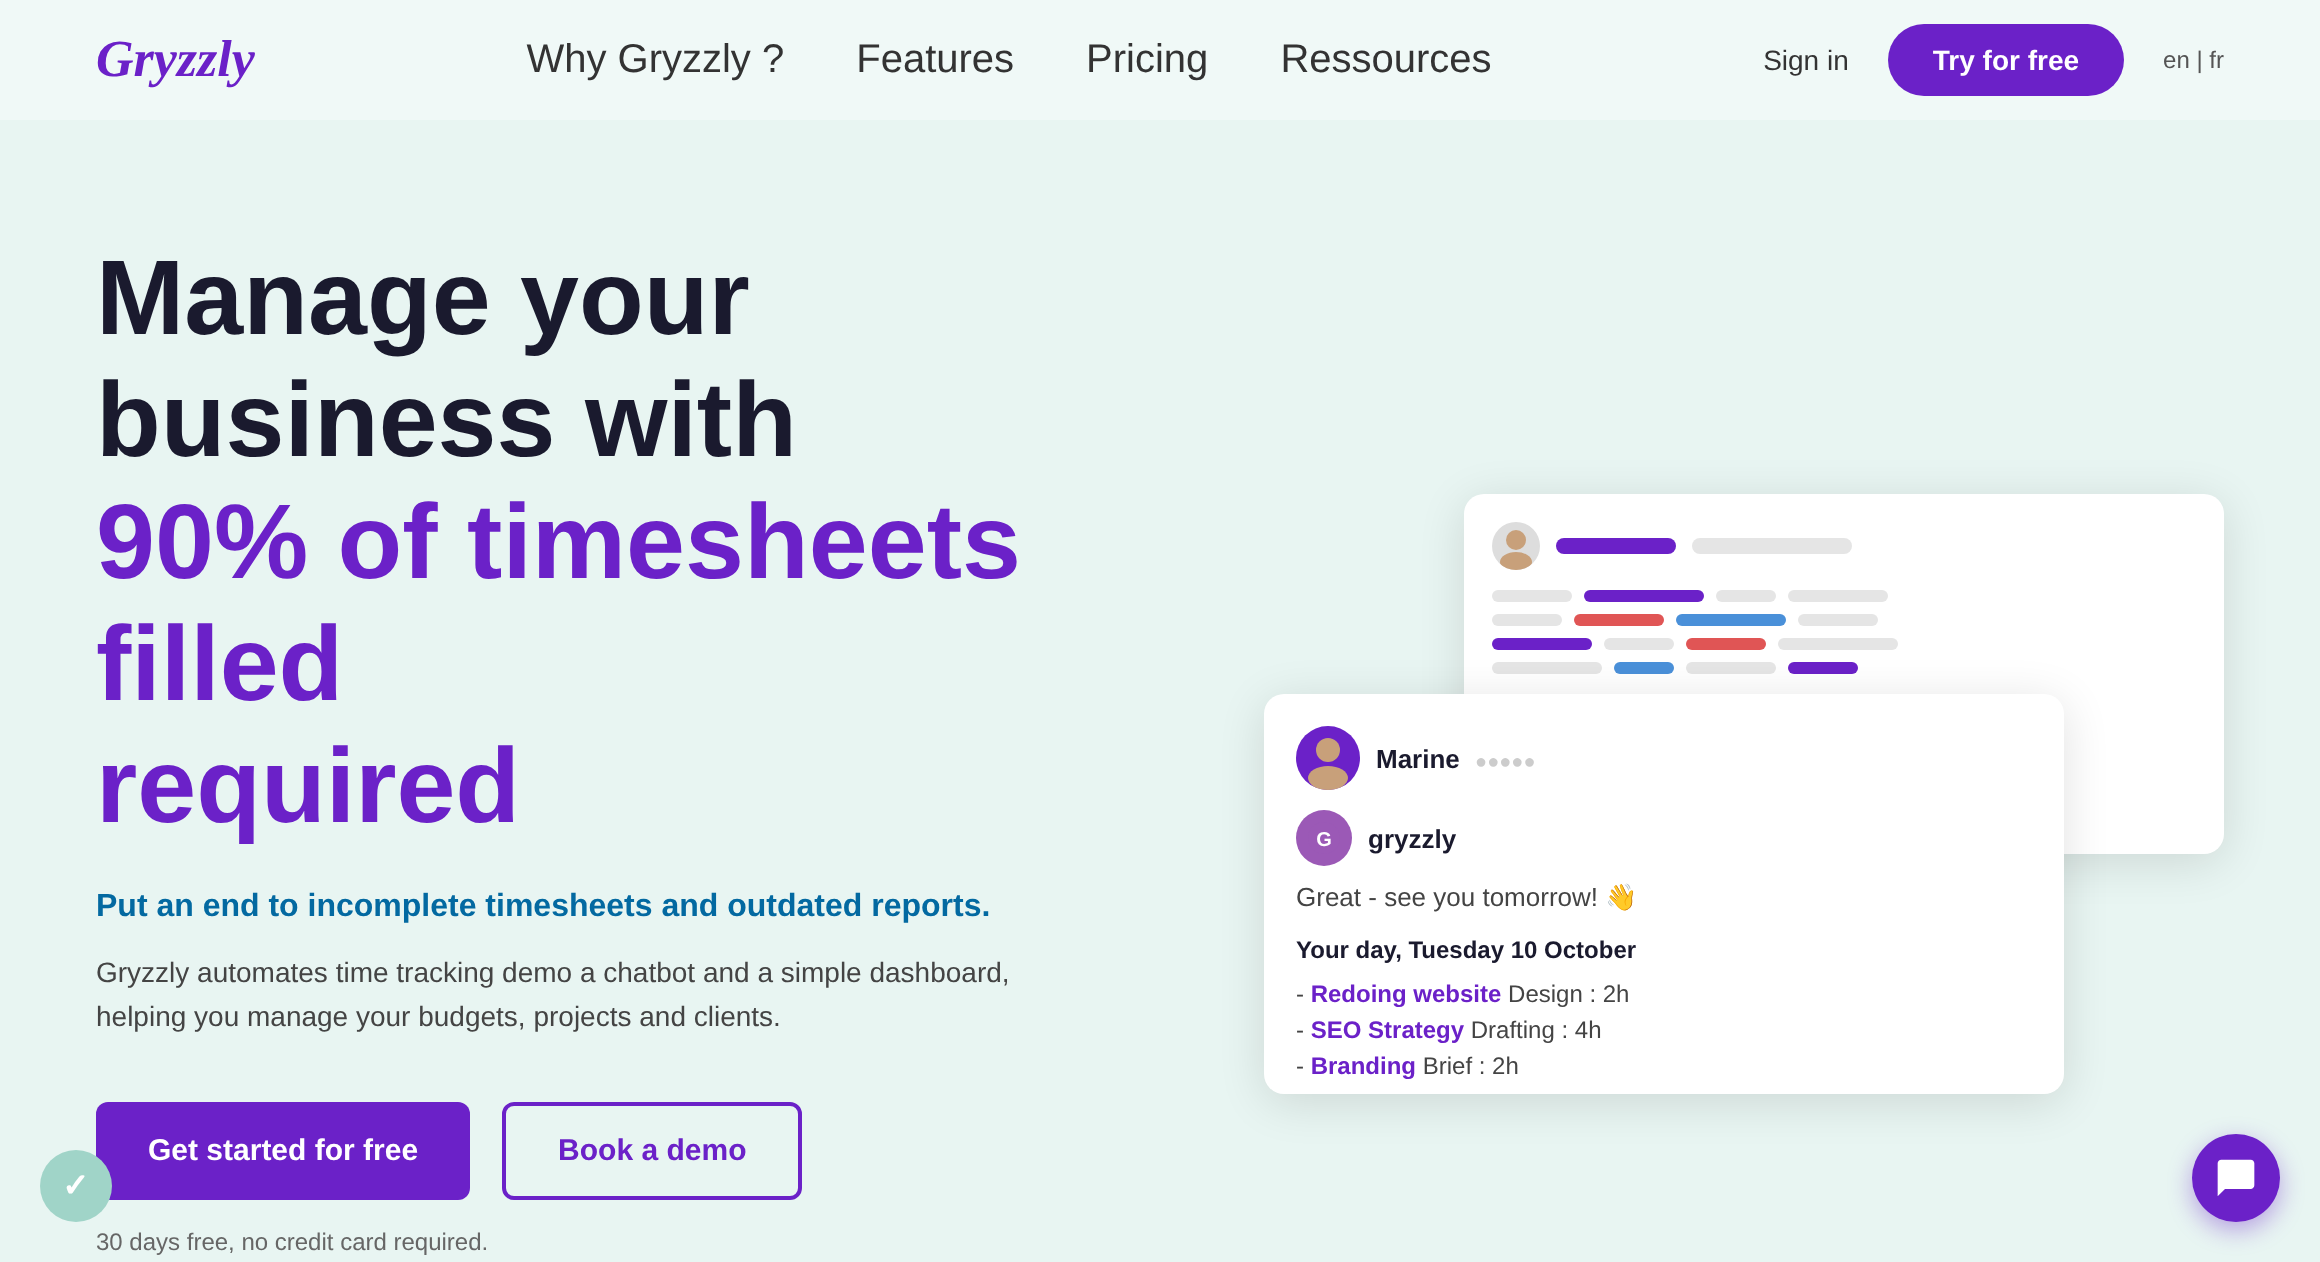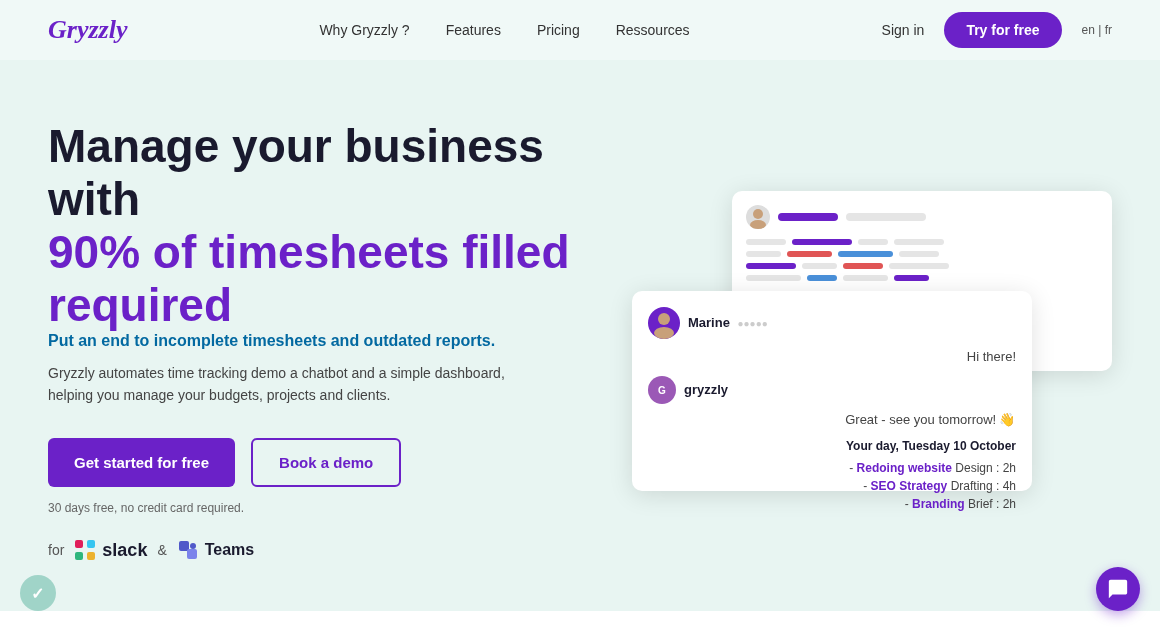--- a/index.html
+++ b/index.html
@@ -8,56 +8,56 @@
     
     .navbar {
       display: flex; align-items: center; justify-content: space-between;
       padding: 0 48px; height: 60px; background: #f0f9f7;
     }
     .nav-logo {
       font-family: Georgia, serif; font-style: italic; font-weight: bold;
       font-size: 26px; color: #6b21c8; cursor: pointer;
     }
     .nav-links { display: flex; gap: 36px; align-items: center; }
-    .nav-link { font-size: 14px; color: #333; cursor: pointer; text-decoration: none; }
+    .nav-link { font-size: 20px; color: #333; cursor: pointer; text-decoration: none; }
     .nav-right { display: flex; align-items: center; gap: 20px; }
     .sign-in { font-size: 14px; color: #333; cursor: pointer; }
     .try-btn {
       background: #6b21c8; color: white; border: none; border-radius: 24px;
       padding: 10px 22px; font-size: 14px; font-weight: 600; cursor: pointer;
     }
     .lang { font-size: 12px; color: #555; }
 
     
     .hero {
       background: #e8f5f2; padding: 60px 48px 50px 48px;
       display: flex; align-items: center; justify-content: space-between;
       min-height: 520px;
     }
     .hero-left { max-width: 530px; }
-    .hero-title { font-size: 46px; font-weight: 800; color: #1a1a2e; line-height: 1.15; }
+    .hero-title { font-size: 53px; font-weight: 800; color: #1a1a2e; line-height: 1.15; margin-bottom: 20px; }
     .hero-title .purple { color: #6b21c8; }
     .hero-subtitle { font-size: 16px; font-weight: 700; color: #0369a1; margin-bottom: 12px; }
     .hero-desc { font-size: 14px; color: #444; line-height: 1.6; margin-bottom: 32px; max-width: 480px; }
     .hero-buttons { display: flex; gap: 16px; margin-bottom: 14px; }
     .btn-primary {
       background: #6b21c8; color: white; border: none; border-radius: 6px;
       padding: 14px 26px; font-size: 15px; font-weight: 600; cursor: pointer;
     }
     .btn-secondary {
       background: transparent; color: #6b21c8; border: 2px solid #6b21c8;
       border-radius: 6px; padding: 14px 26px; font-size: 15px; font-weight: 600; cursor: pointer;
     }
     .hero-note { font-size: 12px; color: #666; margin-bottom: 24px; text-align: left; margin-left: 0; }
     .hero-integrations { display: flex; align-items: center; gap: 10px; font-size: 14px; color: #555; }
     .slack-logo { display: flex; align-items: center; gap: 6px; font-size: 18px; font-weight: 700; color: #1a1a2e; }
     .teams-logo { display: flex; align-items: center; gap: 6px; font-size: 16px; font-weight: 600; color: #1a1a2e; }
 
     
-    .hero-right { position: relative; width: 480px; flex-shrink: 0; text-align: right; }
+    .hero-right { position: relative; width: 480px; flex-shrink: 0; }
     .mockup-wrapper { position: relative; width: 100%; height: 300px; }
 
     .mockup-sheet {
       background: white; border-radius: 10px;
       box-shadow: 0 4px 24px rgba(0,0,0,0.12);
       position: absolute;
     }
     .mockup-back {
       width: 380px; height: 180px; top: 0; right: 0;
       padding: 14px;
@@ -216,21 +216,20 @@
                 <ellipse cx="16" cy="26" rx="10" ry="6" fill="#c8a07a"></ellipse>
               </svg>
           </div>
           <div>
             <div class="chat-name">
               <span>Marine</span>
               <span style="color:#ccc;font-size:10px;margin-left:4px;">●●●●●</span>
             </div>
           </div>
         </div>
-        <div class="chat-bubble">Hi there!</div>
 
         <div class="chat-header" style="margin-bottom:8px;">
           <div class="chat-avatar" style="background:#9b59b6;width:28px;height:28px;">
             <svg width="28" height="28" viewBox="0 0 28 28">
                 <circle cx="14" cy="14" r="8" fill="#9b59b6"></circle>
                 <text x="14" y="18" text-anchor="middle" fill="white" font-size="10">G</text>
               </svg>
           </div>
           <div>
             <div class="chat-name">gryzzly</div>

